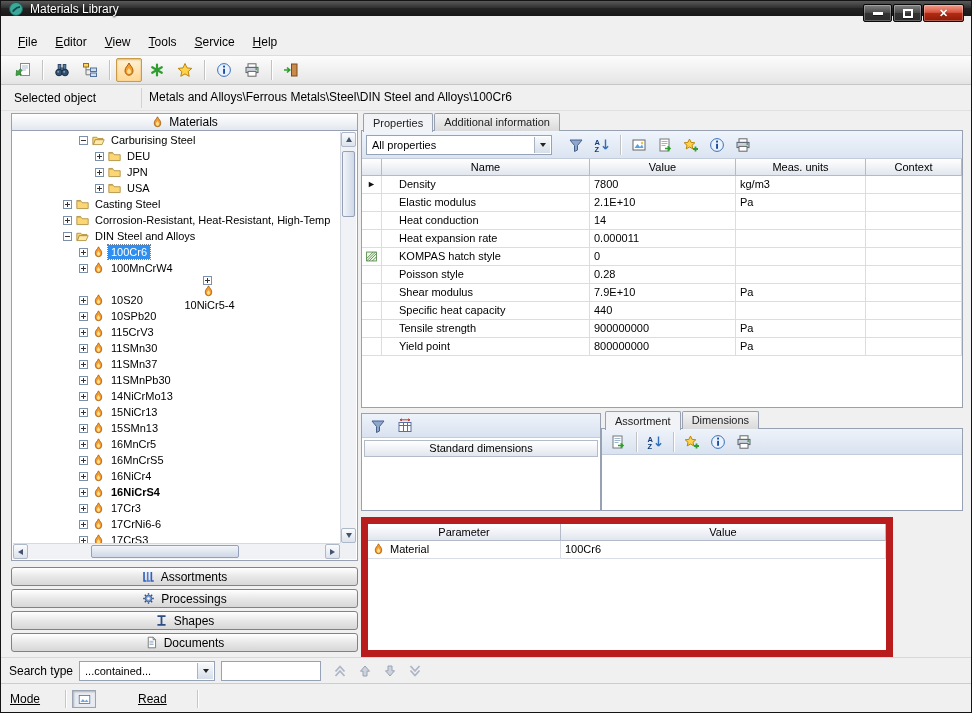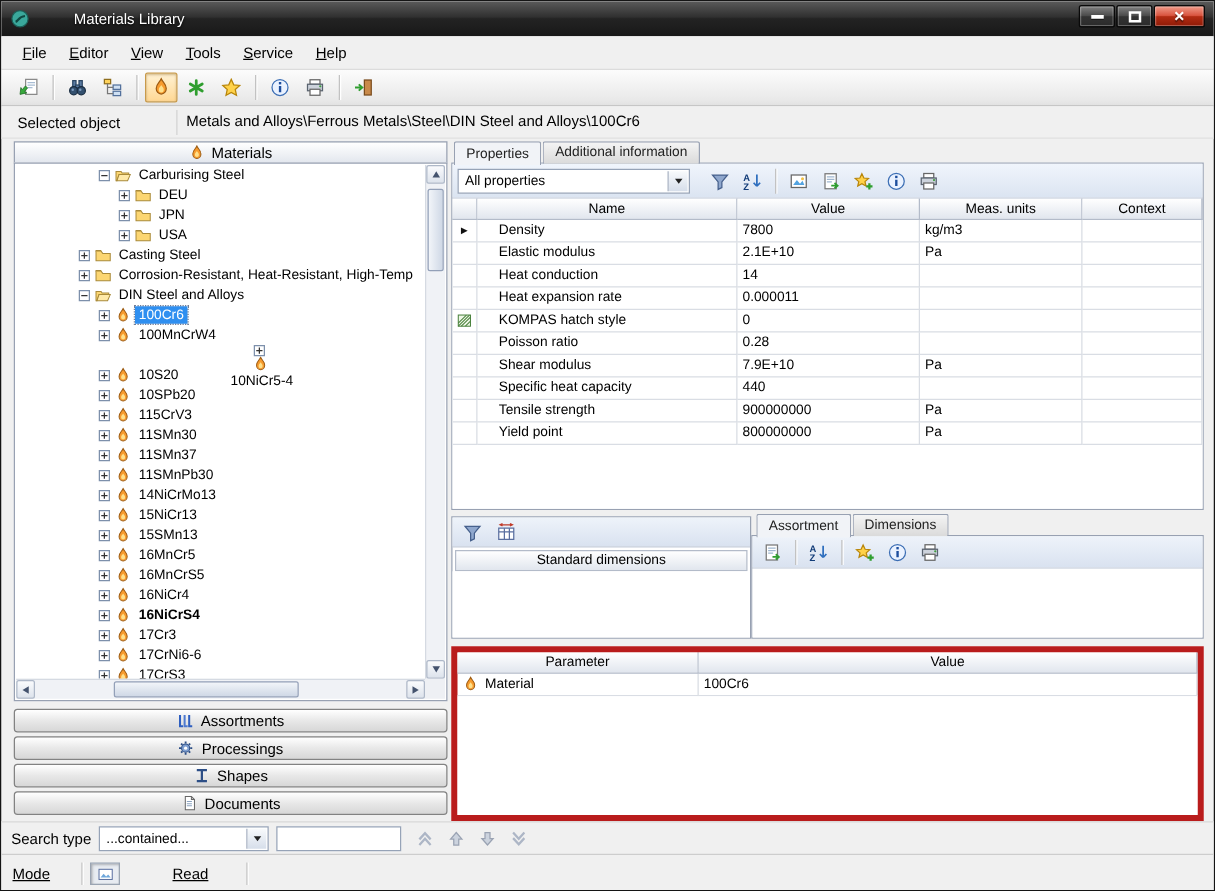--- a/index.html
+++ b/index.html
@@ -3,23 +3,23 @@
 <meta charset="utf-8">
 <style>
   * { margin:0; padding:0; box-sizing:border-box; }
   html,body { background:#9a9a9a; }
   body { font-family:"Liberation Sans", sans-serif; font-size:12px; color:#000; }
 
   .window { position:relative; width:972px; height:713px; background:#f0f0f0;
             border:1px solid #141414; overflow:hidden; }
 
   
-  .titlebar { position:absolute; left:0; top:0; width:100%; height:28px;
+  .titlebar { position:absolute; left:0; top:0; width:100%; height:15px;
               background:linear-gradient(180deg,#5a5a5a 0%,#303030 45%,#232323 50%,#181818 100%);
-              display:flex; align-items:center; padding-left:7px; color:#fff;gap:29px; }
+              display:flex; align-items:center; padding-left:7px; color:#fff; }
   .titlebar .icon { margin-right:6px; }
   .title-text { font-size:12px; text-shadow:0 1px 2px #000; }
   .winbtns { position:absolute; top:3px; right:7px; display:flex; gap:1px; }
   .wbtn { width:29px; height:18px; border:1px solid #090909; border-radius:2px;
           background:linear-gradient(#828282,#4a4a4a 48%,#333 52%,#2b2b2b);
           box-shadow:inset 0 0 0 1px rgba(255,255,255,.28);
           display:flex; align-items:center; justify-content:center; }
   .wbtn.close { width:41px; background:linear-gradient(#f09c8b,#d95540 46%,#b22c13 52%,#8f1a06); }
   .glyph-min { width:10px; height:3px; background:#fff; box-shadow:0 1px 0 rgba(0,0,0,.5); }
   .glyph-max { width:10px; height:9px; border:2px solid #fff; box-shadow:0 1px 1px rgba(0,0,0,.4); }
@@ -134,22 +134,22 @@
                 border-bottom:1px solid #c3ccda; display:flex; align-items:center; padding-left:4px; gap:3px; }
   .ml-header { height:17px; flex:none; margin:2px 2px 0 2px; background:linear-gradient(#ffffff,#e1e6ee);
                border:1px solid #b3bbc9; font-size:11px; line-height:15px; text-align:center; }
 
   .assort-panel { position:absolute; left:600px; top:427px; width:362px; height:83px;
                   border:1px solid #98a1b2; background:#fff; display:flex; flex-direction:column; }
   .as-toolbar { height:26px; flex:none; background:linear-gradient(#eef3fa,#d9e2f0);
                 border-bottom:1px solid #c3ccda; display:flex; align-items:center; padding-left:4px; gap:2px; }
 
   
-  .param-table { position:absolute; left:360px; top:516px; width:602px; height:140px;
-                 border:5px solid #b91c1c; background:#fff; display:flex; flex-direction:column; }
+  .param-table { position:absolute; left:360px; top:516px; width:532px; height:140px;
+                 border:7px solid #b91c1c; background:#fff; display:flex; flex-direction:column; }
   .pm-head, .pm-row { display:grid; grid-template-columns:193px 1fr; }
   .pm-head { height:17px; flex:none; }
   .pm-head > div { background:linear-gradient(#ffffff,#e1e6ee); border-right:1px solid #b3bbc9;
                    border-bottom:1px solid #b3bbc9; font-size:11px; line-height:16px; text-align:center; }
   .pm-row { height:18px; flex:none; }
   .pm-row > div { border-right:1px solid #d9dde4; border-bottom:1px solid #d9dde4; font-size:11px;
                   line-height:17px; padding:0 4px; white-space:nowrap; overflow:hidden; }
   .pm-row .pm-param { display:flex; align-items:center; gap:5px; }
 
   
@@ -764,21 +764,21 @@
               </svg>
             </span>
           </div>
           <div class="cell-name">KOMPAS hatch style</div>
           <div class="cell-value">0</div>
           <div class="cell-units"></div>
           <div class="cell-context"></div>
         </div>
         <div class="pt-row">
           <div class="cell-marker"></div>
-          <div class="cell-name">Poisson ratio</div>
+          <div class="cell-name">Poisson style</div>
           <div class="cell-value">0.28</div>
           <div class="cell-units"></div>
           <div class="cell-context"></div>
         </div>
         <div class="pt-row">
           <div class="cell-marker"></div>
           <div class="cell-name">Shear modulus</div>
           <div class="cell-value">7.9E+10</div>
           <div class="cell-units">Pa</div>
           <div class="cell-context"></div>

